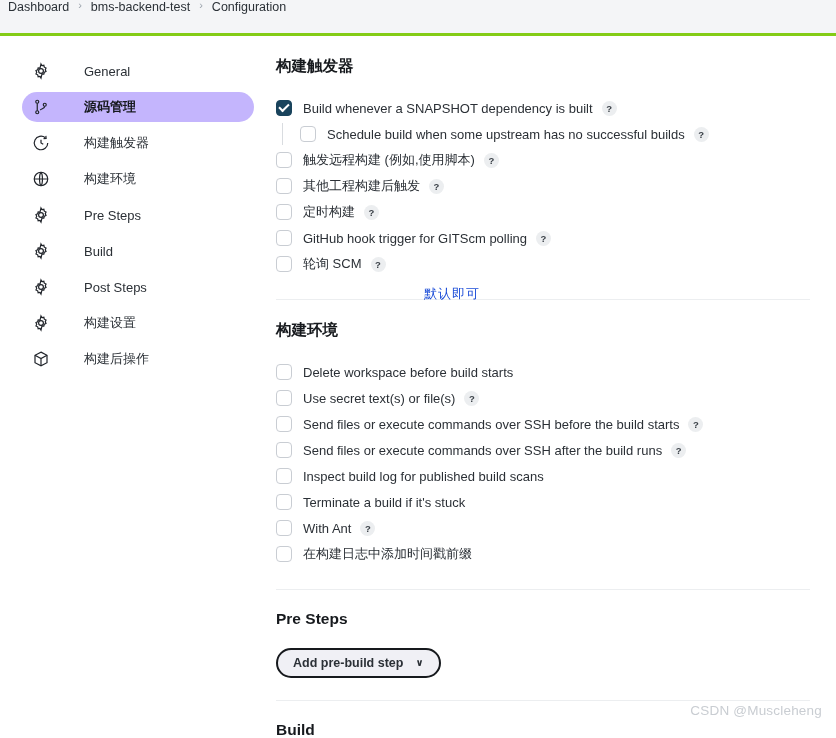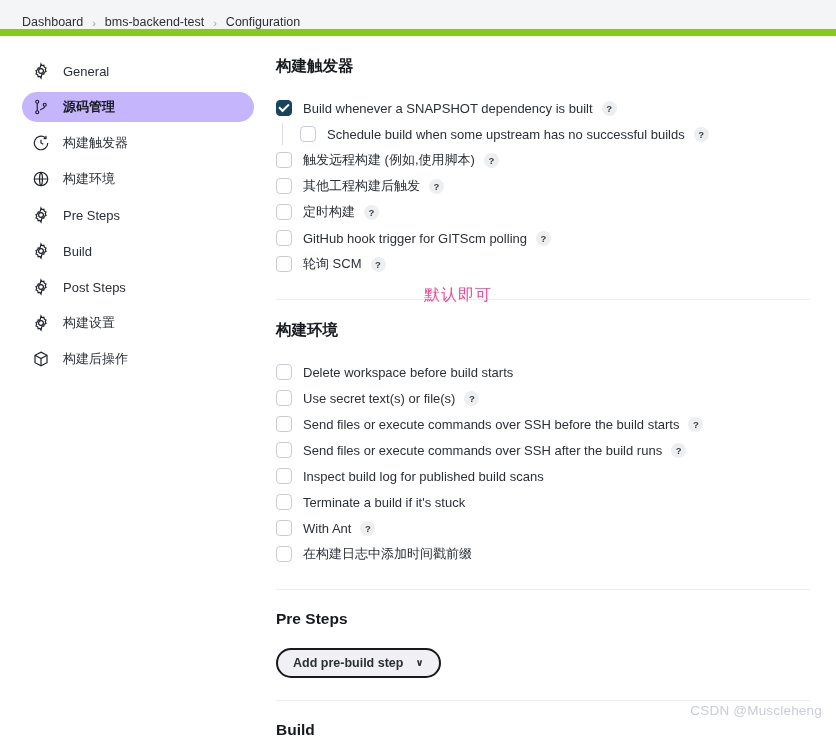--- a/index.html
+++ b/index.html
@@ -11,25 +11,25 @@
     color: #1f242a;
     overflow: hidden;
     position: relative;
   }
 
   
   .breadcrumb-bar {
     height: 36px;
     background: #f4f5f7;
     display: flex;
-    align-items: flex-end;
-    padding-left: 22px;
+    align-items: flex-start;
+    padding-left: 8px;
     font-size: 12.5px;
     color: #3c4349;
-    border-bottom: 7px solid #84cc16;
+    border-bottom: 3px solid #84cc16;
   }
   .crumb { color: #2b3137; white-space: nowrap; }
   .crumb-sep {
     margin: 0 9px;
     color: #9aa2ab;
     font-size: 11px;
     line-height: 1;
   }
 
   
@@ -51,20 +51,21 @@
   }
   .nav-list { display: flex; flex-direction: column; gap: 2px; }
   .nav-item {
     display: flex;
     align-items: center;
     height: 30px;
     padding: 0 10px 0 8px;
     border-radius: 15px;
     cursor: pointer;
     margin-bottom: 4px;
+    gap: 21px;
   }
   .nav-item.active { background: #c4b5fd; }
   .nav-icon {
     width: 22px; height: 22px;
     flex: 0 0 22px;
     margin-right: 11px;
     display: flex; align-items: center; justify-content: center;
     color: #20242a;
   }
   .nav-icon svg { display: block; }
@@ -167,22 +168,22 @@
   .btn-pill .chev {
     font-size: 10px;
     color: #2b3036;
     line-height: 1;
   }
 
   
   .annotation {
     position: absolute;
     left: 424px; top: 285px;
-    font-size: 16px;
-    color: #ec4899;
+    font-size: 13px;
+    color: #1d4ed8;
     font-family: "DejaVu Sans", sans-serif;
     letter-spacing: 1px;
     pointer-events: none;
   }
   .watermark {
     position: absolute;
     right: 14px; bottom: 20px;
     font-size: 13.5px;
     color: #c9cdd2;
     letter-spacing: 0.2px;

